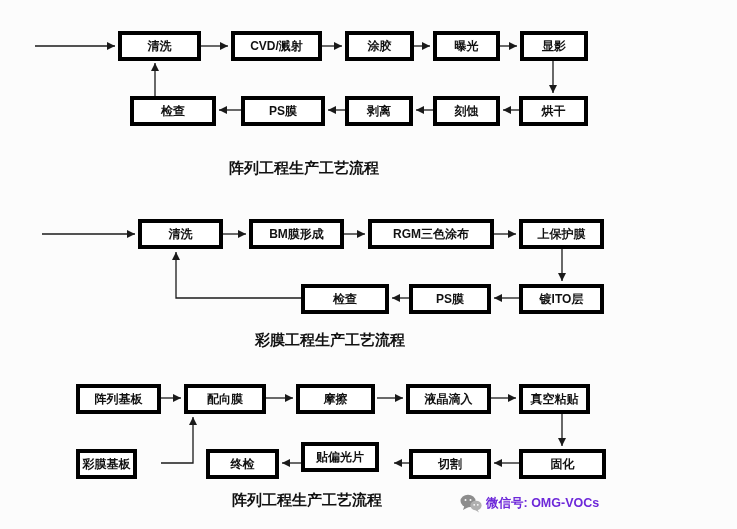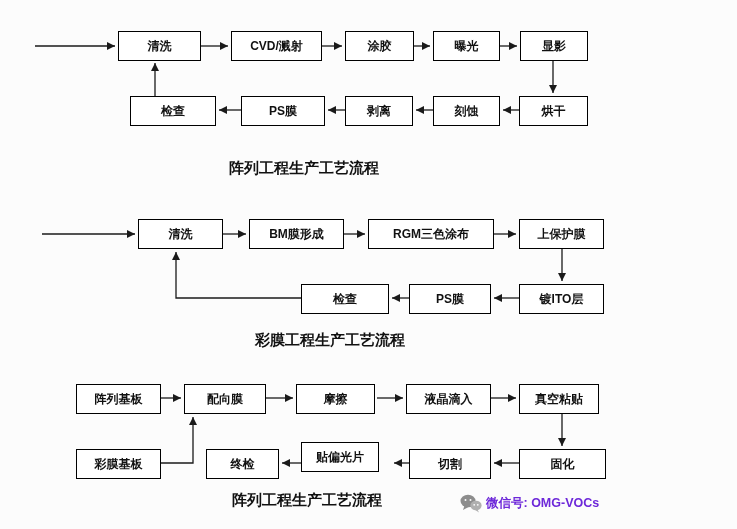--- a/index.html
+++ b/index.html
@@ -18,21 +18,21 @@
   .arrows {
     position: absolute;
     left: 0; top: 0;
     width: 737px; height: 529px;
     pointer-events: none;
   }
   .node {
     position: absolute;
     height: 30px;
     box-sizing: border-box;
-    border: 1px solid #000000;
+    border: 4px solid #000000;
     background: #ffffff;
     display: flex;
     align-items: center;
     justify-content: center;
     font-size: 12px;
     font-weight: bold;
     color: #111;
     white-space: nowrap;
   }
   .chart-title {
@@ -128,23 +128,23 @@
   <div class="node" style="left:301px;top:284px;width:88px">检查</div>
   <div class="node" style="left:409px;top:284px;width:82px">PS膜</div>
   <div class="node" style="left:519px;top:284px;width:85px">镀ITO层</div>
 
   <div class="chart-title" style="left:250px;top:331px">彩膜工程生产工艺流程</div>
 
   <div class="node" style="left:76px;top:384px;width:85px">阵列基板</div>
   <div class="node" style="left:184px;top:384px;width:82px">配向膜</div>
   <div class="node" style="left:296px;top:384px;width:79px">摩擦</div>
   <div class="node" style="left:406px;top:384px;width:85px">液晶滴入</div>
-  <div class="node" style="left:519px;top:384px;width:80px">真空粘贴</div>
+  <div class="node" style="left:519px;top:384px;width:71px">真空粘贴</div>
 
-  <div class="node" style="left:76px;top:449px;width:85px">彩膜基板</div>
+  <div class="node" style="left:76px;top:449px;width:61px">彩膜基板</div>
   <div class="node" style="left:206px;top:449px;width:73px">终检</div>
   <div class="node" style="left:301px;top:442px;width:78px">贴偏光片</div>
   <div class="node" style="left:409px;top:449px;width:82px">切割</div>
   <div class="node" style="left:519px;top:449px;width:87px">固化</div>
 
   <div class="chart-title" style="left:227px;top:491px">阵列工程生产工艺流程</div>
 
   <div class="footer">
     <span style="display:inline-flex;">
       <svg width="22" height="19" viewBox="0 0 22 19">

